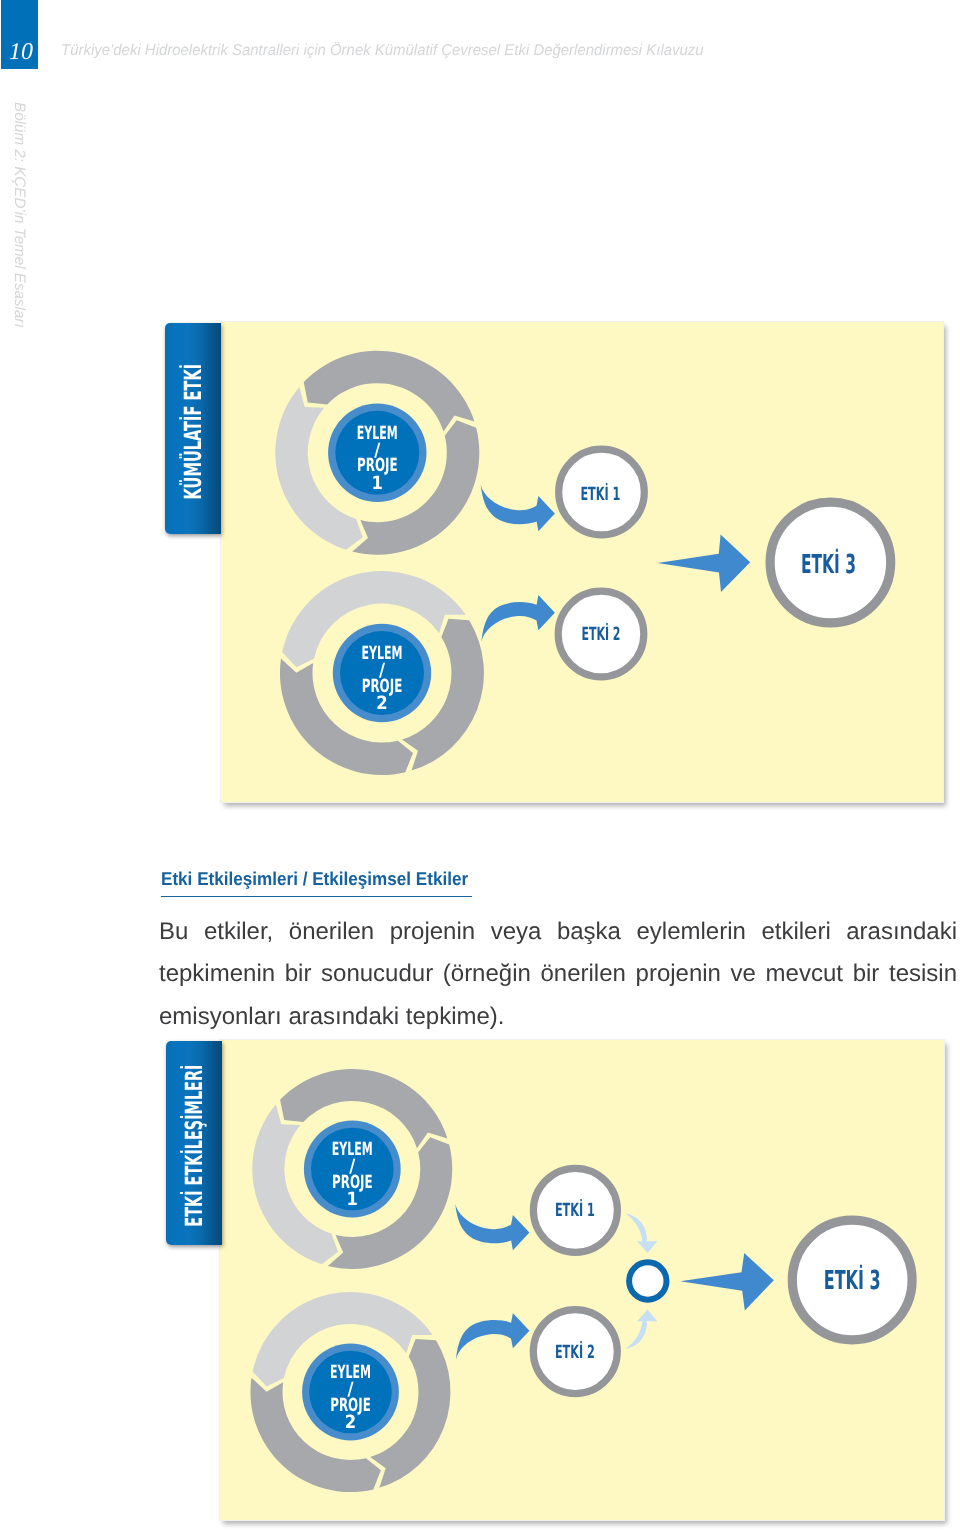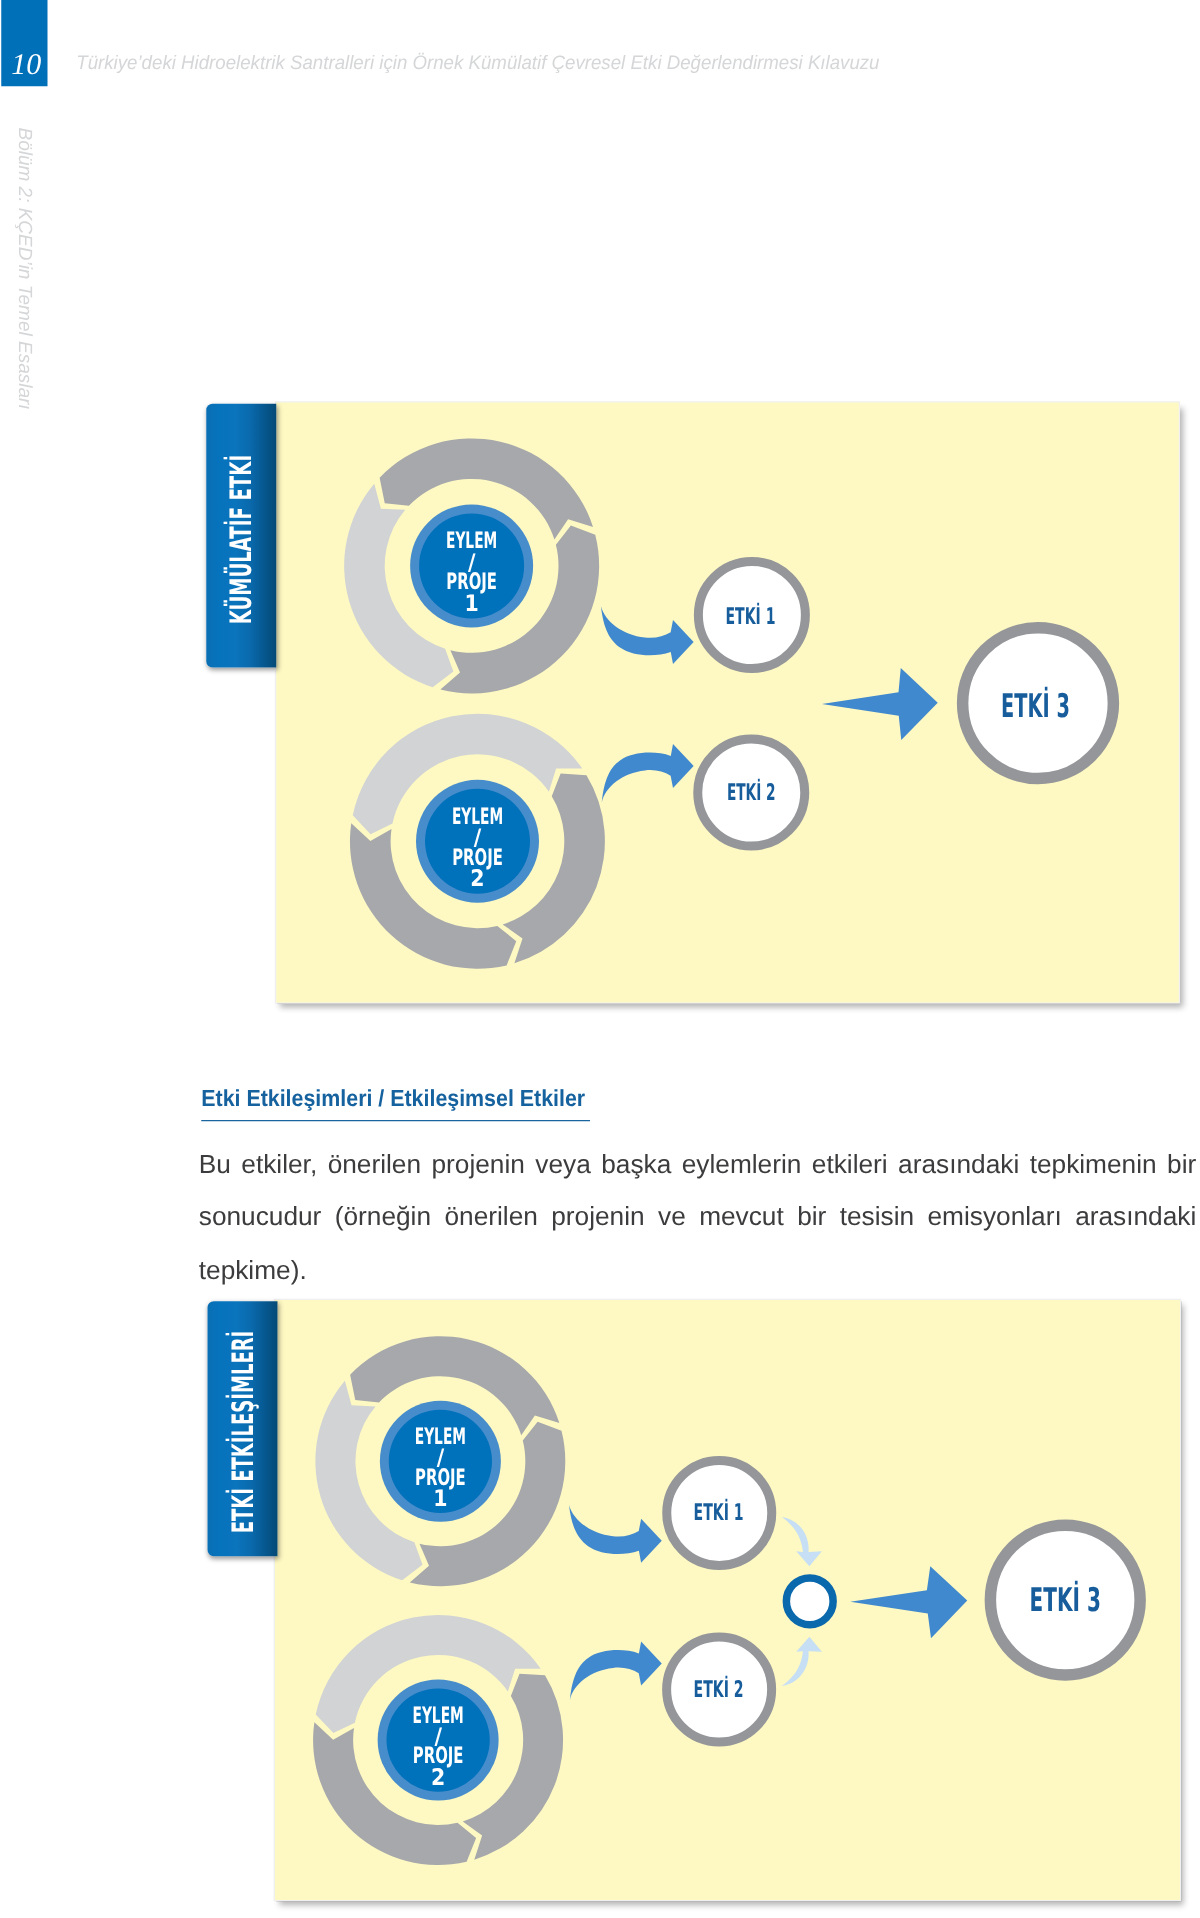--- a/index.html
+++ b/index.html
@@ -29,21 +29,21 @@
        border-radius:5px 0 0 5px;box-shadow:1px 2px 4px rgba(0,0,0,.40);}
   .tab span{position:absolute;left:0;top:0;color:#ffffff;font-weight:bold;
        font-family:"DejaVu Sans Condensed","Liberation Sans",sans-serif;
        white-space:nowrap;transform-origin:0 0;}
 
   
   #h2{position:absolute;left:160.5px;top:868px;font-size:18.6px;font-weight:bold;
       color:#15629F;letter-spacing:0;white-space:nowrap;
       transform-origin:0 0;transform:scaleX(0.92);}
   #h2rule{position:absolute;left:160.5px;top:896px;width:311px;height:1.4px;background:#1B659F;}
-  #para{position:absolute;left:159px;top:910.5px;width:798px;font-size:21px;
+  #para{position:absolute;left:159px;top:910.5px;width:798px;font-size:24px;
       color:#3C3C3E;text-align:justify;line-height:42.6px;
       transform-origin:0 0;}
 
   svg{display:block;overflow:visible;}
 
   #panel1{left:221px;top:322px;width:722px;height:480px;}
   #tab1{left:164.6px;top:323.3px;width:56.7px;height:210.6px;}
   #tab1 span{transform:rotate(-90deg) scaleX(0.687) translate(-311.4px,0);
              font-size:23.6px;letter-spacing:0;
              width:306.5px;text-align:center;height:57px;line-height:57px;}

